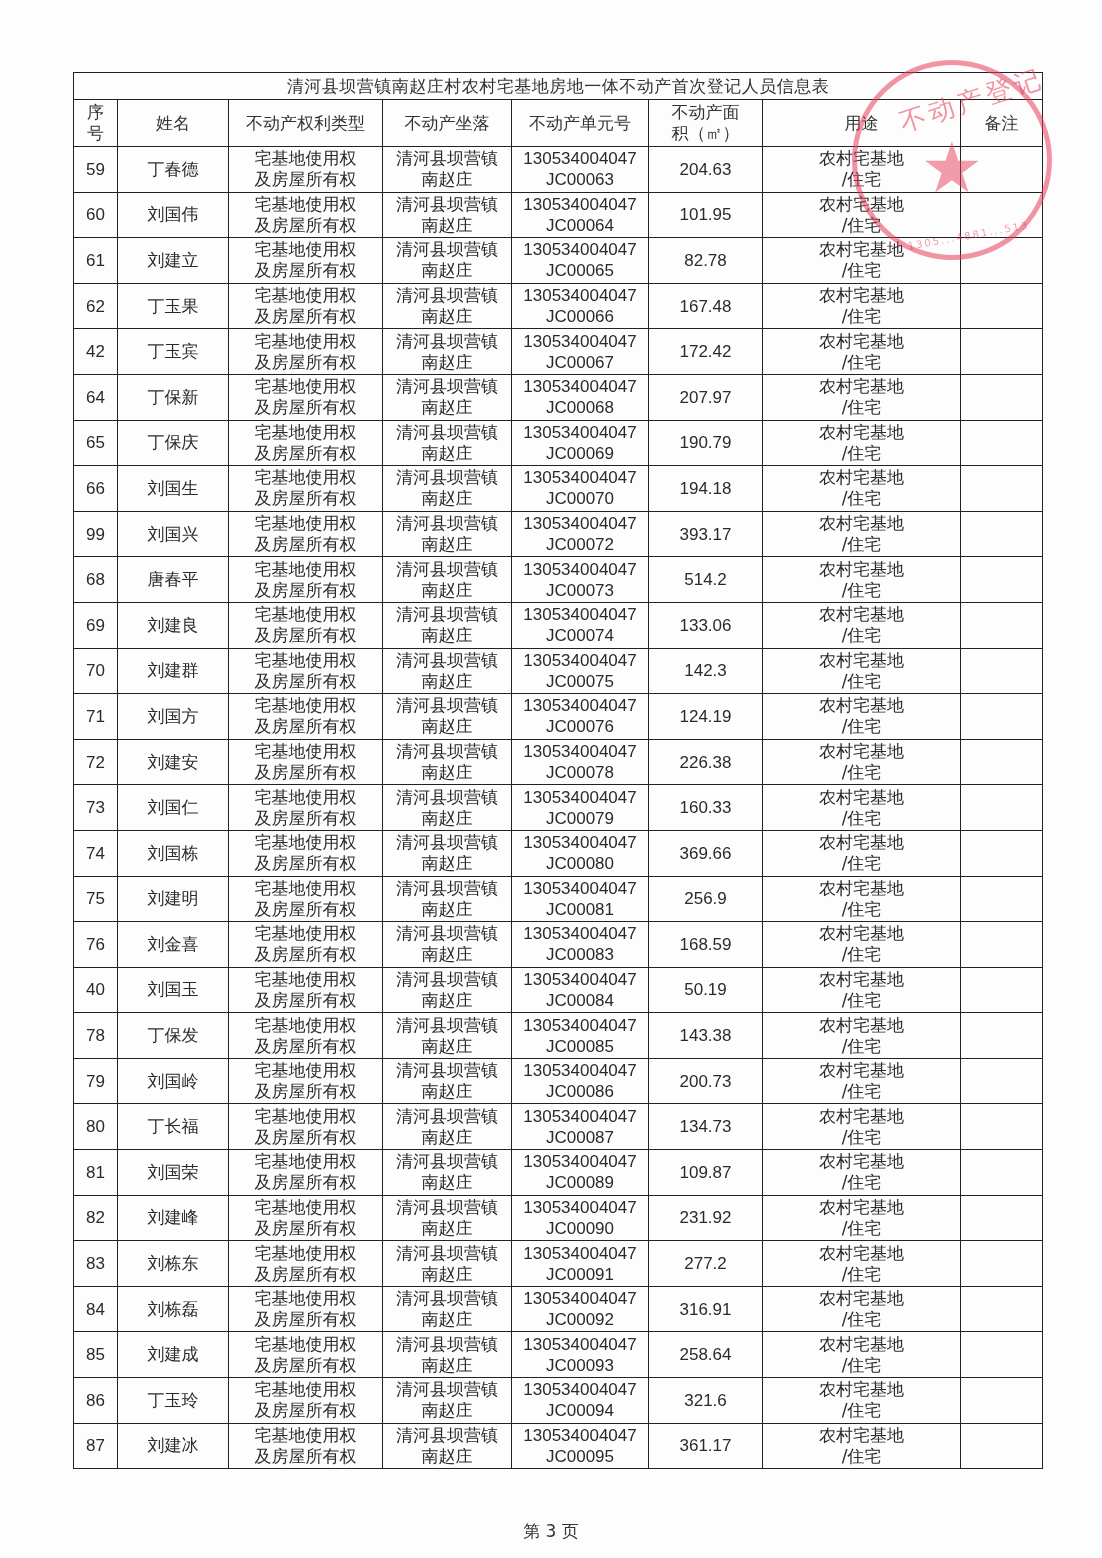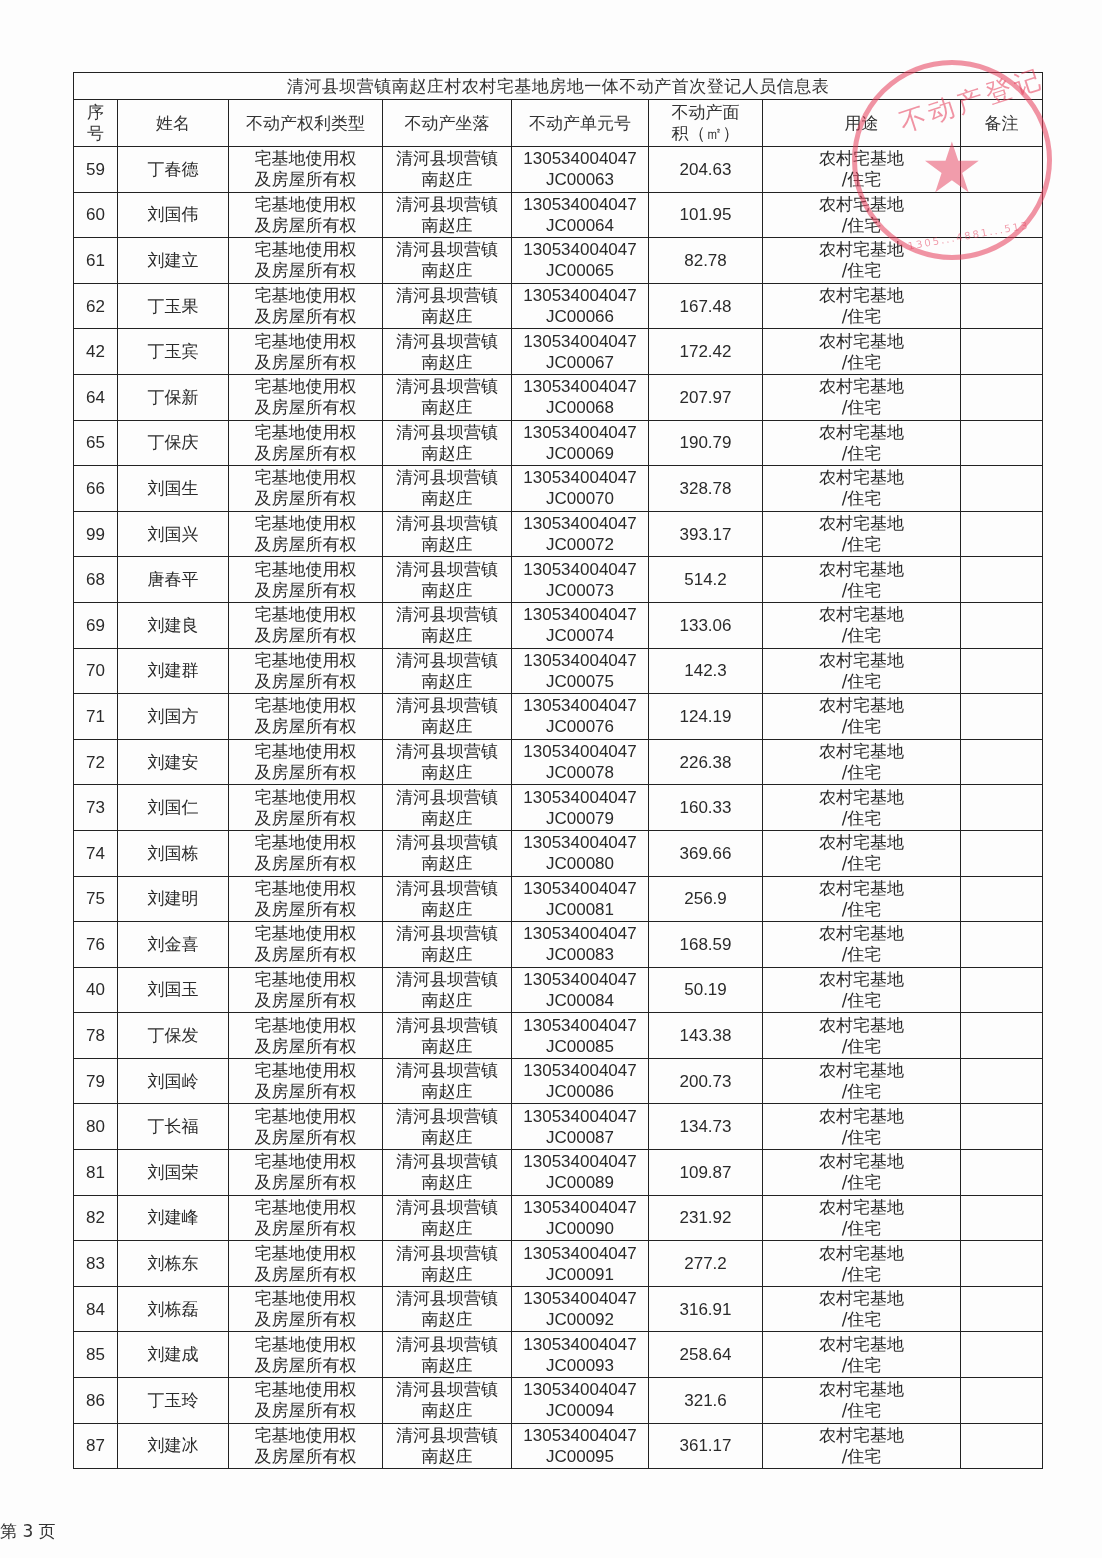--- a/index.html
+++ b/index.html
@@ -8,21 +8,21 @@
     font-family: "DejaVu Sans", "Liberation Sans", sans-serif; color: #222;
   }
   .sheet { position: absolute; left: 73px; top: 72px; width: 969px; }
   table { border-collapse: collapse; width: 969px; table-layout: fixed; }
   td, th { border: 1.6px solid #222; text-align: center; vertical-align: middle; padding: 0; font-weight: normal; }
   .title-row td { height: 26px; font-size: 17px; letter-spacing: 0.5px; color: #333; }
   .head-row th { height: 46px; font-size: 17px; line-height: 21px; color: #333; }
   .data-row td { height: 44.6px; font-size: 17px; line-height: 21px; color: #2a2a2a; }
   .num { font-family: "Liberation Sans", sans-serif; font-size: 18px; }
   .two-line span { display: block; }
-  .pagefoot { position: absolute; left: 0; width: 1102px; top: 1520px; font-size: 17px; color: #333; }
+  .pagefoot { position: absolute; left: 0; width: 1102px; top: 1520px; text-align: center; font-size: 17px; color: #333; }
   .stamp {
     position: absolute; left: 852px; top: 60px; width: 200px; height: 200px;
     border: 5px solid rgba(230, 60, 90, 0.55); border-radius: 50%; pointer-events: none; box-sizing: border-box;
   }
   .stamp-star { position: absolute; left: 50%; top: 50%; transform: translate(-50%, -40%); font-size: 70px; color: rgba(230, 60, 90, 0.5); }
   .stamp-text { position: absolute; left: 40px; top: 18px; font-size: 26px; color: rgba(230, 60, 90, 0.55); transform: rotate(-18deg); letter-spacing: 4px; }
   .stamp-code { position: absolute; left: 50px; bottom: 14px; font-size: 10px; color: rgba(230, 60, 90, 0.5); transform: rotate(-10deg); letter-spacing: 2px; }
 </style>
 </head>
 <body>
@@ -223,21 +223,21 @@
             <span>及房屋所有权</span>
           </td>
           <td class="two-line">
             <span>清河县坝营镇</span>
             <span>南赵庄</span>
           </td>
           <td class="two-line num">
             <span>130534004047</span>
             <span>JC00070</span>
           </td>
-          <td class="num">328.78</td>
+          <td class="num">194.18</td>
           <td class="two-line">
             <span>农村宅基地</span>
             <span>/住宅</span>
           </td>
           <td></td>
         </tr>
         <tr class="data-row">
           <td class="num">99</td>
           <td>刘国兴</td>
           <td class="two-line">

